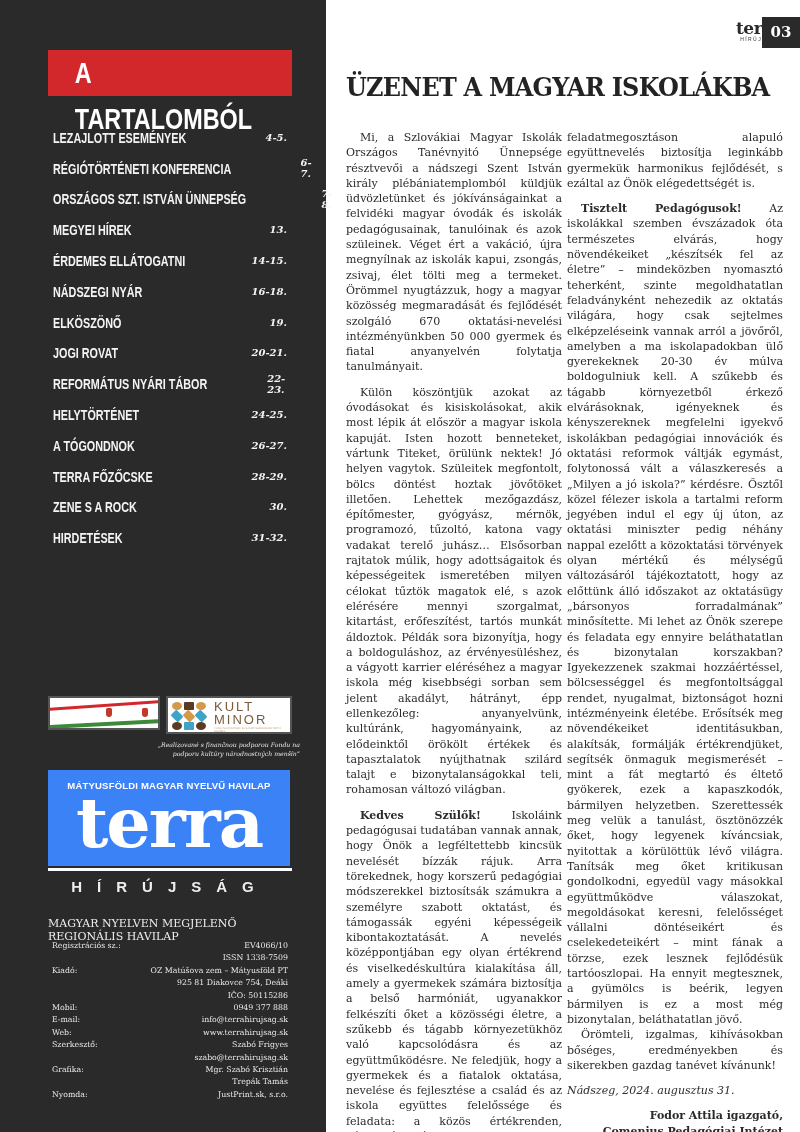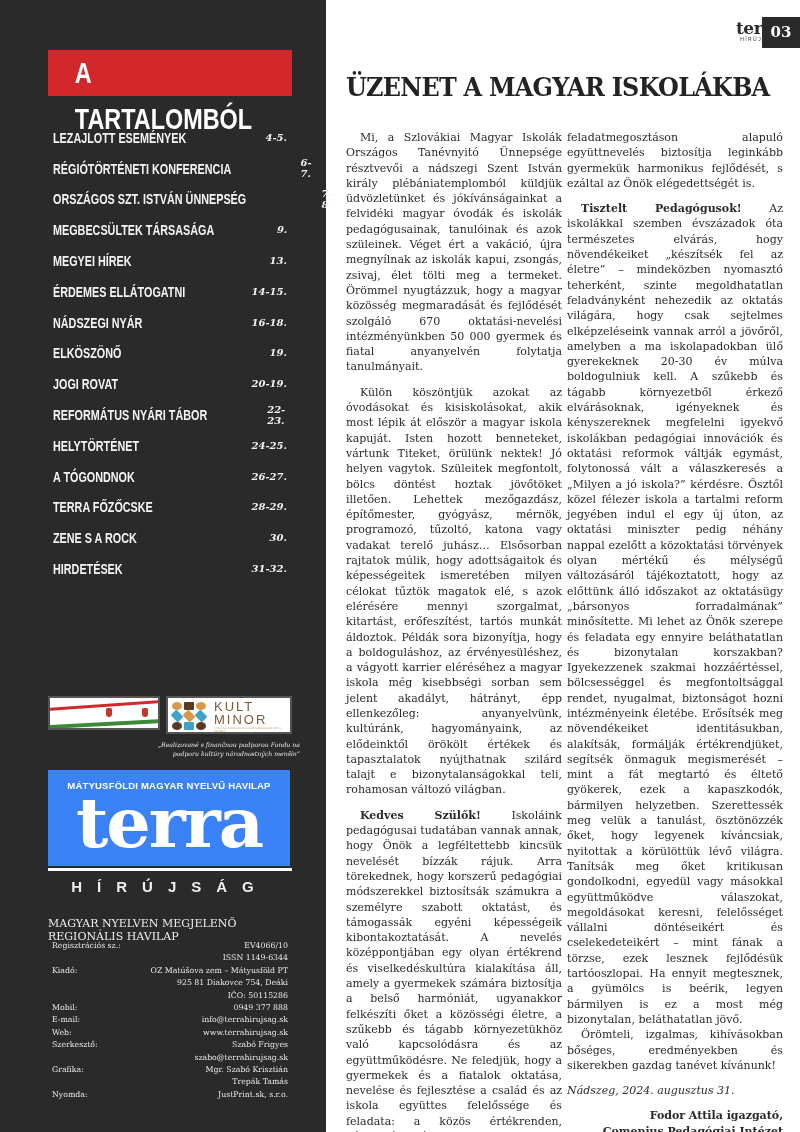--- a/index.html
+++ b/index.html
@@ -70,42 +70,38 @@
       </div>
     <div class="toc-row">
         <span class="toc-label">RÉGIÓTÖRTÉNETI KONFERENCIA</span>
         <span class="toc-page">6-7.</span>
       </div>
     <div class="toc-row">
         <span class="toc-label">ORSZÁGOS SZT. ISTVÁN ÜNNEPSÉG</span>
         <span class="toc-page">7-8.</span>
       </div>
     <div class="toc-row">
-        <span class="toc-label">MEGBECSÜLTEK TÁRSASÁGA</span>
-        <span class="toc-page">9.</span>
-      </div>
-    <div class="toc-row">
         <span class="toc-label">MEGYEI HÍREK</span>
         <span class="toc-page">13.</span>
       </div>
     <div class="toc-row">
         <span class="toc-label">ÉRDEMES ELLÁTOGATNI</span>
         <span class="toc-page">14-15.</span>
       </div>
     <div class="toc-row">
         <span class="toc-label">NÁDSZEGI NYÁR</span>
         <span class="toc-page">16-18.</span>
       </div>
     <div class="toc-row">
         <span class="toc-label">ELKÖSZÖNŐ</span>
         <span class="toc-page">19.</span>
       </div>
     <div class="toc-row">
         <span class="toc-label">JOGI ROVAT</span>
-        <span class="toc-page">20-19.</span>
+        <span class="toc-page">20-21.</span>
       </div>
     <div class="toc-row">
         <span class="toc-label">REFORMÁTUS NYÁRI TÁBOR</span>
         <span class="toc-page">22-23.</span>
       </div>
     <div class="toc-row">
         <span class="toc-label">HELYTÖRTÉNET</span>
         <span class="toc-page">24-25.</span>
       </div>
     <div class="toc-row">
@@ -160,21 +156,21 @@
   <div class="hirujsag">HÍRÚJSÁG</div>
   <div class="tagline">MAGYAR NYELVEN MEGJELENŐ REGIONÁLIS HAVILAP</div>
 
   <div class="imprint">
     <div class="imp-row">
         <span>Regisztrációs sz.:</span>
         <span>EV4066/10</span>
       </div>
     <div class="imp-row">
         <span></span>
-        <span>ISSN 1149-6344</span>
+        <span>ISSN 1338-7509</span>
       </div>
     <div class="imp-row">
         <span>Kiadó:</span>
         <span>OZ Matúšova zem – Mátyusföld PT</span>
       </div>
     <div class="imp-row">
         <span></span>
         <span>925 81 Diakovce 754, Deáki</span>
       </div>
     <div class="imp-row">

